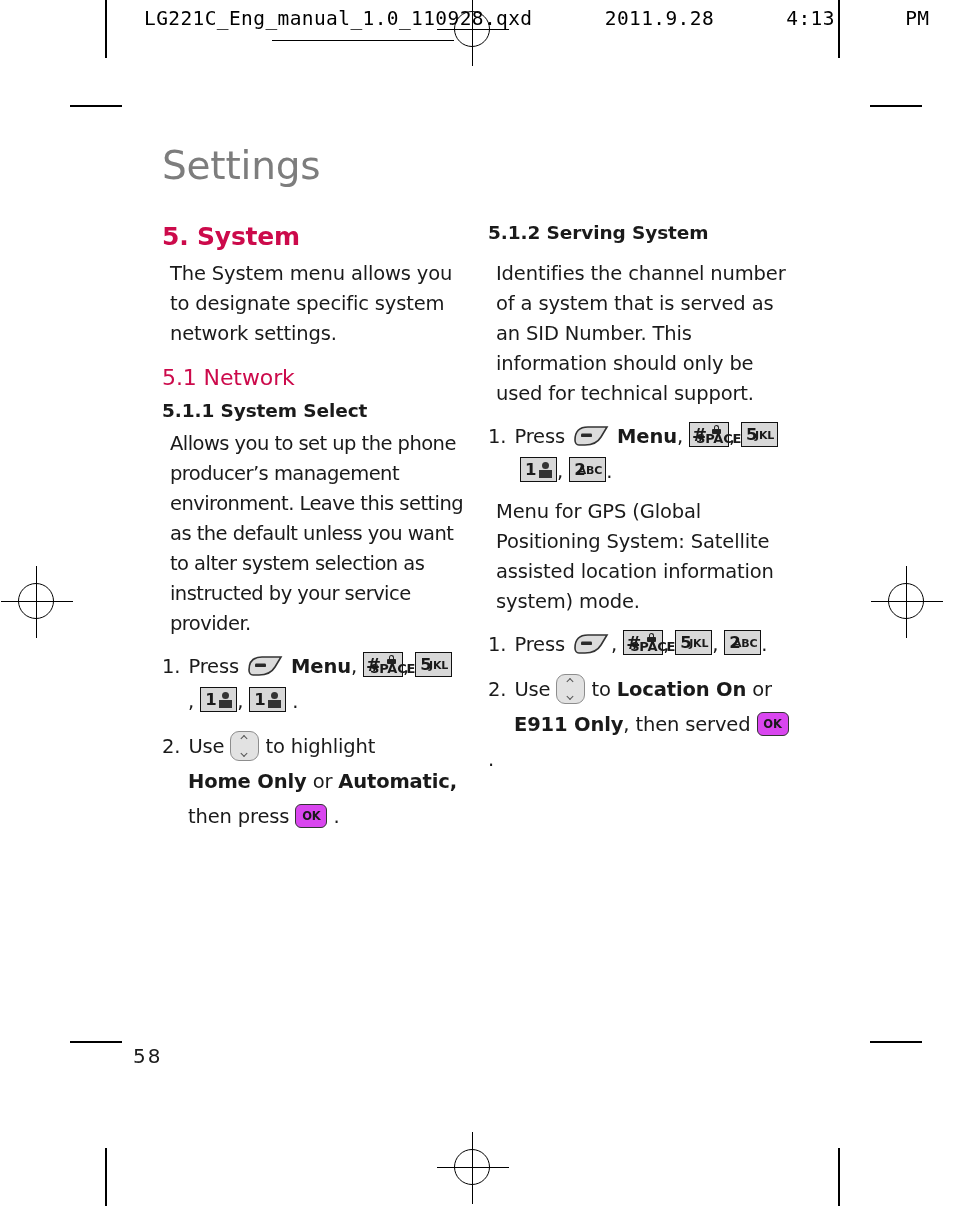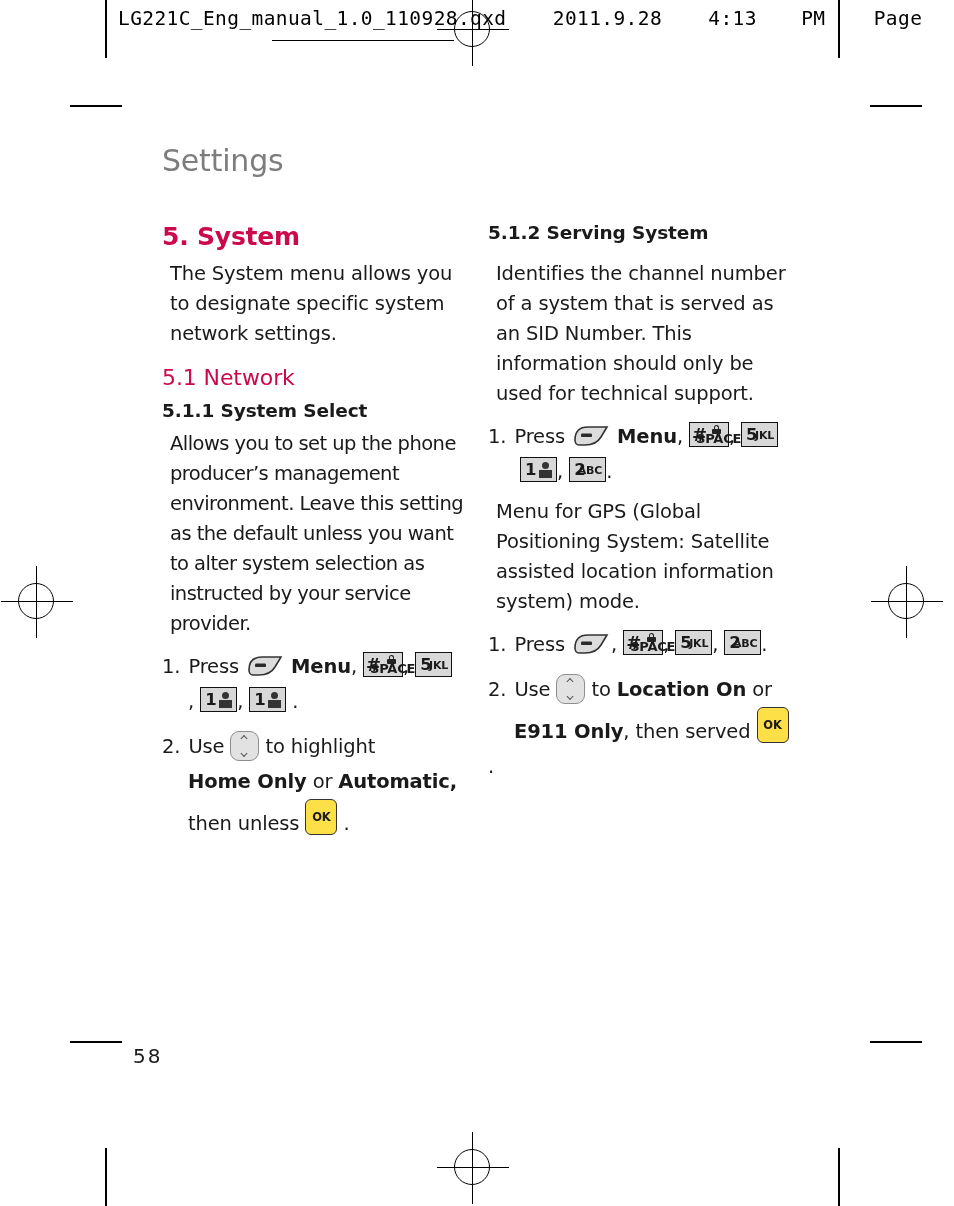--- a/index.html
+++ b/index.html
@@ -45,39 +45,39 @@
   .doc-header {
     position: absolute;
     left: 118px;
     top: 7px;
     font-family: "DejaVu Sans Mono", monospace;
     font-size: 19.5px;
     letter-spacing: 0.4px;
     white-space: nowrap;
     color: #000;
   }
-  .doc-header .seg { display: inline; }
+  .doc-header .seg { display: inline; margin-left: 26px; }
   .hdr-gap-1 { display: inline-block; width: 22px; }
   .hdr-gap-2 { display: inline-block; width: 22px; }
   .hdr-gap-3 { display: inline-block; width: 24px; }
   .hdr-gap-4 { display: inline-block; width: 20px; }
 
   
   .hdr-underline {
     position: absolute;
     left: 272px; top: 40px;
     width: 182px; height: 1.4px;
     background: #000;
   }
 
   
   .page-title {
     position: absolute;
     left: 162px; top: 143px;
-    font-size: 30px;
+    font-size: 39px;
     color: #7d7d7d;
     font-weight: 400;
     letter-spacing: -0.2px;
   }
 
   .col {
     position: absolute;
     width: 310px;
   }
   .col-left  { left: 162px; top: 222px; }
@@ -220,23 +220,23 @@
     display: inline-block;
     vertical-align: -5px;
     width: 40px; height: 24px;
     position: relative;
   }
   .key-soft svg { display: block; }
   
   .key-ok {
     display: inline-block;
     vertical-align: -5px;
-    width: 32px; height: 36px;
+    width: 32px; height: 24px;
     box-sizing: border-box;
-    background: #fde047;
+    background: #d946ef;
     border: 1.6px solid #333;
     border-radius: 6px;
     position: relative;
   }
   .key-ok .ok-txt {
     position: absolute;
     left: 0; right: 0; top: 50%;
     transform: translateY(-50%);
     text-align: center;
     font-size: 11.5px;
@@ -392,21 +392,21 @@
     <span class="key-nav">
       <span class="chev chev-up"></span>
       <span class="chev chev-down"></span>
     </span>
     <span>to highlight</span>
     <br>
     <span class="indent"></span><b>Home Only</b>
     <span>or</span>
     <b>Automatic,</b>
     <br>
-    <span class="indent"></span><span>then unless</span>
+    <span class="indent"></span><span>then press</span>
     <span class="key-ok">
       <span class="ok-txt">OK</span>
     </span>
     <span>.</span>
   </div>
 
 </div>
 
 <div class="col col-right">
 

